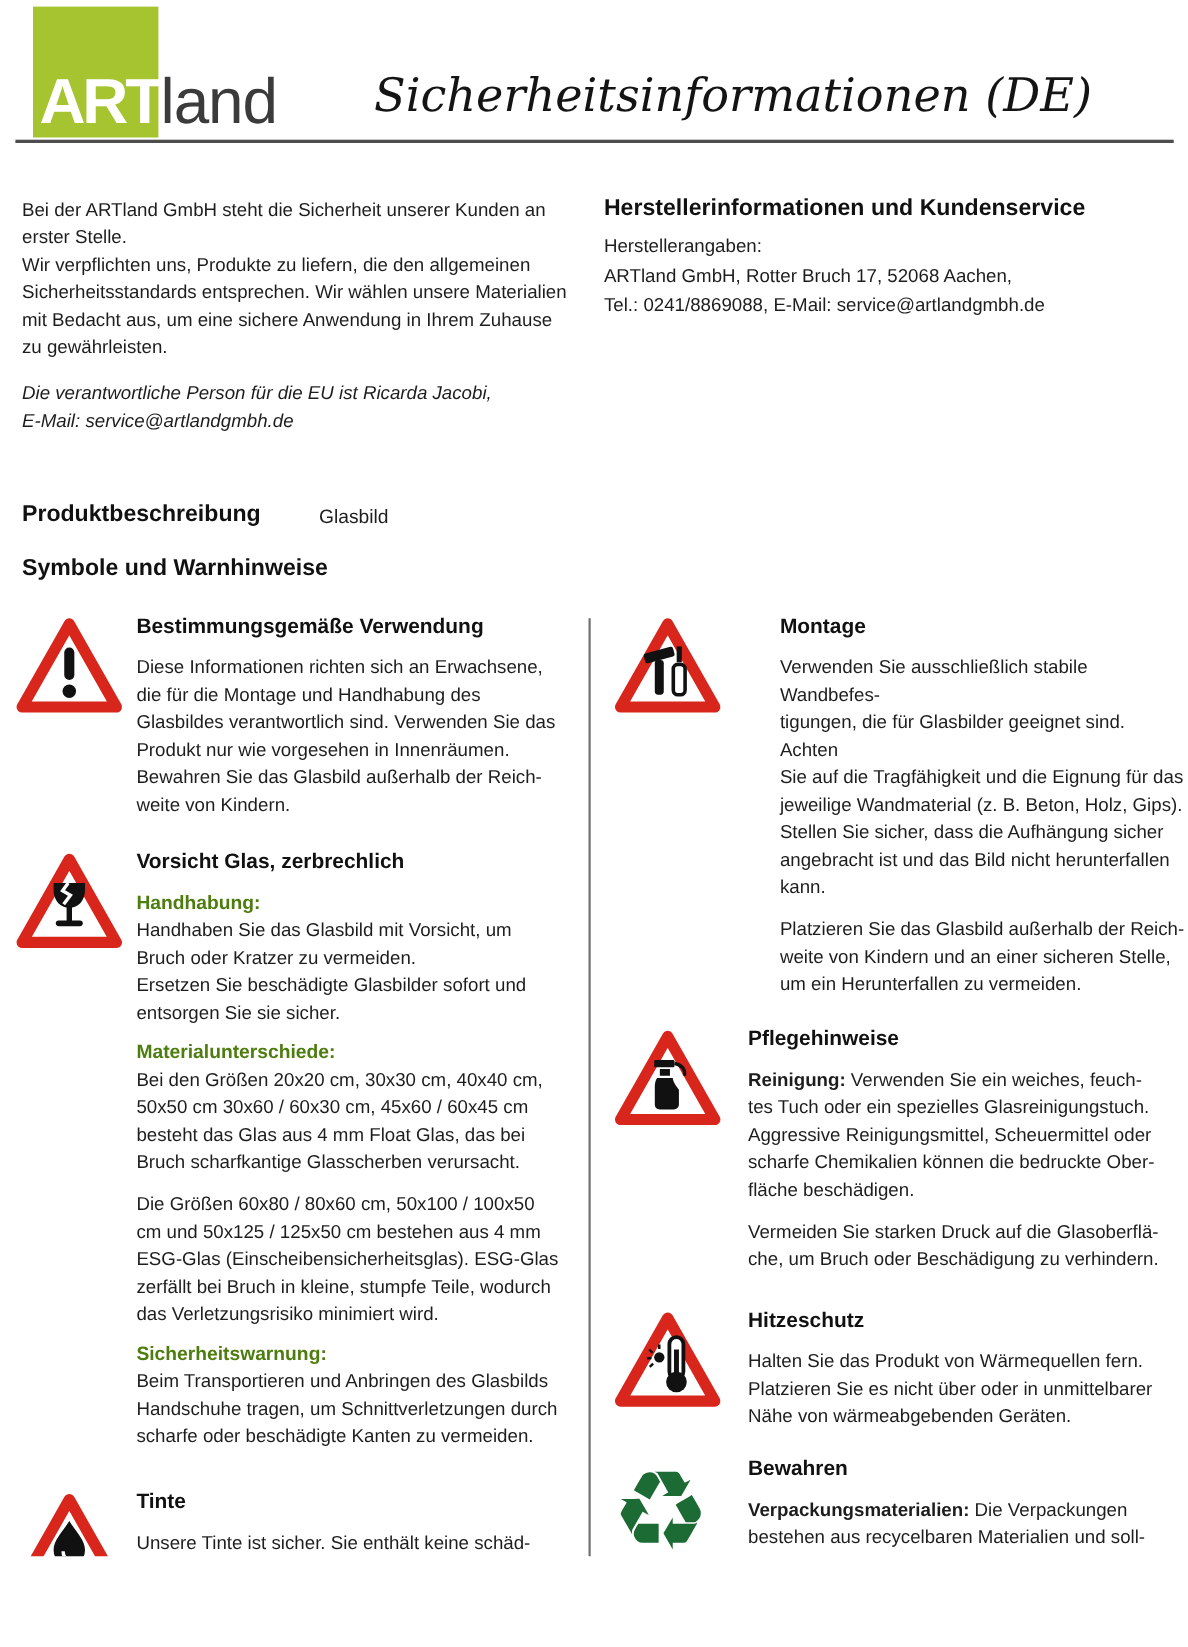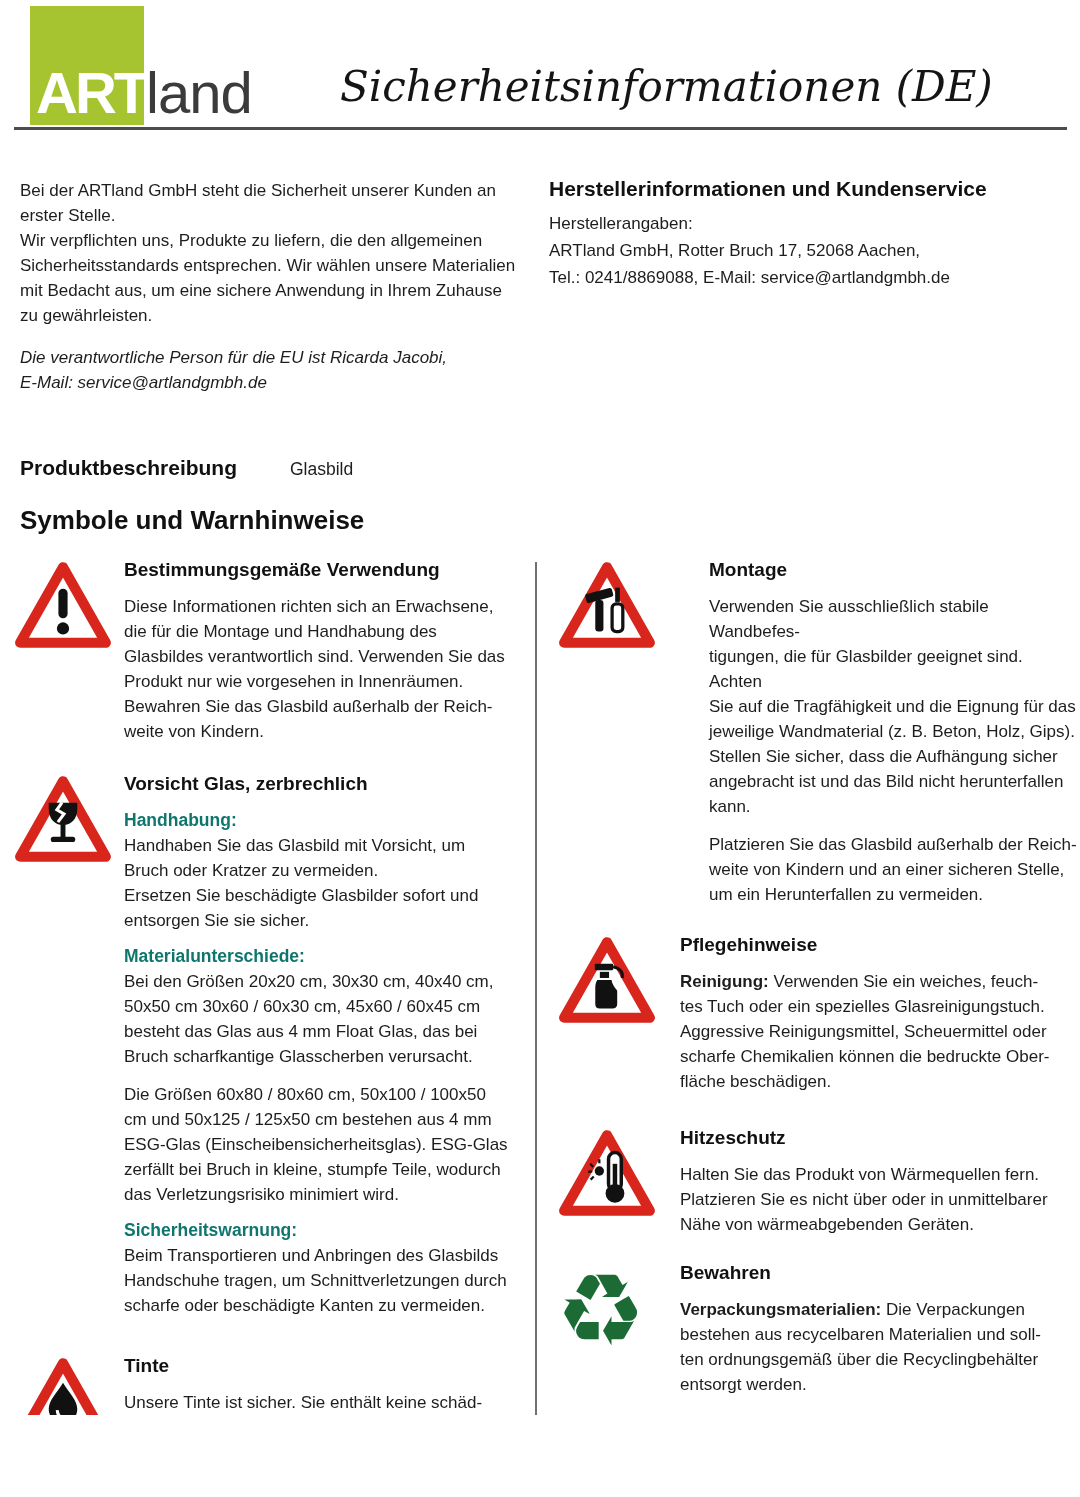--- a/index.html
+++ b/index.html
@@ -24,33 +24,33 @@
   .mfr{position:absolute;left:549px;top:176px;width:492px;}
   .h2{font-size:21px;font-weight:bold;color:#111;margin:0 0 8px 0;line-height:26px;}
   .p{font-size:17px;line-height:25px;margin:0;white-space:pre-line;}
   .p-follow{margin-top:17px;font-style:italic;}
   .mfr .p{line-height:27px;}
 
   
   .product-row{position:absolute;left:20px;top:456px;width:700px;}
   .product-label{font-size:21px;font-weight:bold;color:#111;}
   .product-value{position:absolute;left:270px;top:3px;font-size:17.5px;font-weight:normal;color:#1d1d1d;}
-  .symbols-heading{position:absolute;left:20px;top:505px;font-size:26px;font-weight:bold;color:#111;}
+  .symbols-heading{position:absolute;left:20px;top:505px;font-size:21px;font-weight:bold;color:#111;}
 
   
   .col-divider{position:absolute;left:535px;top:562px;width:2px;height:930px;background:#707070;}
   .warn-col{position:absolute;top:556px;}
   .warn-left{left:10px;width:518px;}
   .warn-right{left:548px;width:530px;}
   .wblock{display:flex;}
   .warn-left .wicon{flex:0 0 112px;padding:2px 0 0 2px;}
   .warn-right .wicon{flex:0 0 124px;padding:2px 0 0 8px;}
   .wtext{flex:1;min-width:0;}
   .h3{font-size:19px;font-weight:bold;color:#111;margin:2px 0 12px 0;line-height:24px;}
-  .h4{font-size:17.5px;font-weight:bold;color:#0f766e;margin:11px 0 0 0;line-height:25px;white-space:pre-line;}
+  .h4{font-size:17.5px;font-weight:bold;color:#4d7c0f;margin:11px 0 0 0;line-height:25px;white-space:pre-line;}
   .h4-first{margin-top:0;}
   .lead{font-weight:bold;}
   .p-gap{margin-top:13px;}
   .mb-b1l{margin-bottom:26px;}
   .mb-b2l{margin-bottom:34px;}
   .mb-b1r{margin-bottom:24px;gap:29px;}
   .mb-b2r{margin-bottom:30px;}
   .mb-b3r{margin-bottom:22px;}
   .recycle-glyph{font-family:"DejaVu Sans",sans-serif;font-size:100px;line-height:0.95;
     color:#1c6b34;display:block;margin:2px 0 0 0;}
@@ -211,20 +211,22 @@
           </g>
         </svg>
       </div>
       <div class="wtext">
         <div class="h3">Pflegehinweise</div>
         <p class="p"><span class="lead">Reinigung:</span><span> Verwenden Sie ein weiches, feuch-
 tes Tuch oder ein spezielles Glasreinigungstuch.
 Aggressive Reinigungsmittel, Scheuermittel oder
 scharfe Chemikalien können die bedruckte Ober-
 fläche beschädigen.</span></p>
+        <p class="p p-gap">Vermeiden Sie starken Druck auf die Glasoberflä-
+che, um Bruch oder Beschädigung zu verhindern.</p>
       </div>
     </div>
 
     <div class="wblock mb-b3r">
       <div class="wicon">
         <svg viewBox="0 0 100 92" width="102" height="94" aria-hidden="true">
           <path d="M50 9 L92 83 L8 83 Z" fill="#ffffff" stroke="#d8261d" stroke-width="10" stroke-linejoin="round"></path>
           <rect x="51.5" y="26" width="12.5" height="37" rx="6.2" fill="#ffffff" stroke="#111111" stroke-width="3.4"></rect>
           <circle cx="57.8" cy="66" r="9.2" fill="#111111"></circle>
           <rect x="55.6" y="37" width="4.4" height="27" fill="#111111"></rect>

